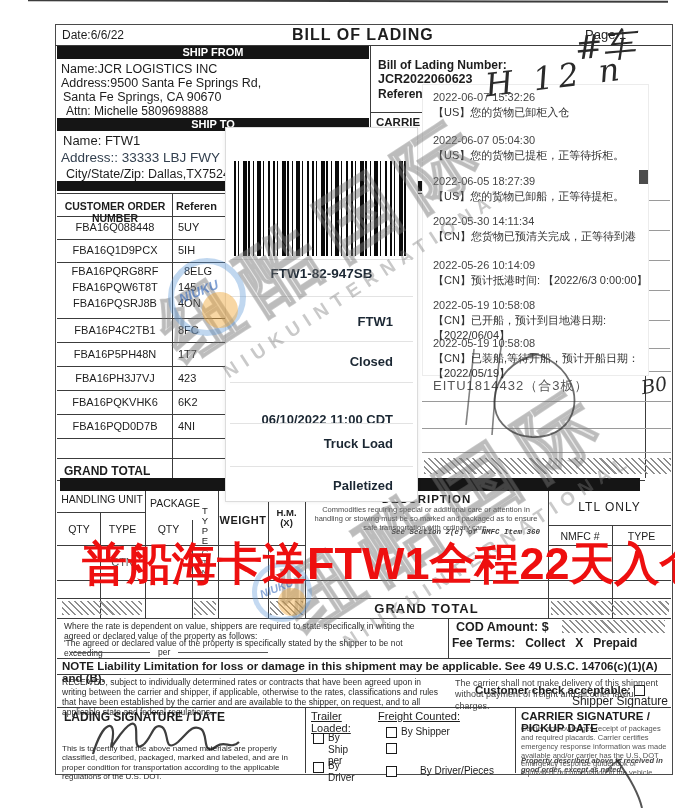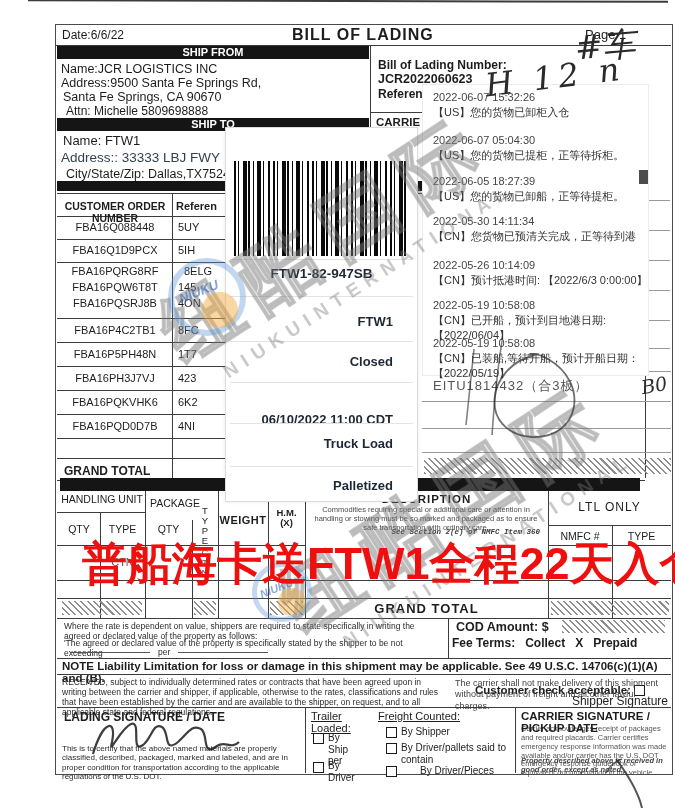--- a/index.html
+++ b/index.html
@@ -211,21 +211,20 @@
   <div class="abs" style="left:378px;top:710px;font-size:11px;text-decoration:underline;">Freight Counted:</div>
 
   <span class="cb abs" style="left:313px;top:733px;"></span>
   <div class="abs" style="left:328px;top:732px;width:28px;font-size:10px;line-height:1.15;">By Ship per</div>
   <span class="cb abs" style="left:313px;top:762px;"></span>
   <div class="abs" style="left:328px;top:760px;width:28px;font-size:10px;line-height:1.15;">By Driver</div>
 
   <span class="cb abs" style="left:386px;top:727px;"></span>
   <div class="abs" style="left:401px;top:726px;width:100px;font-size:10px;">By Shipper</div>
   <span class="cb abs" style="left:386px;top:743px;"></span>
-  <div class="abs" style="left:401px;top:742px;width:108px;font-size:10px;line-height:1.2;">By Driver/pallets said to contain</div>
   <span class="cb abs" style="left:386px;top:766px;"></span>
   <div class="abs" style="left:420px;top:765px;width:108px;font-size:10px;">By Driver/Pieces</div>
 
   <div class="abs tiny" style="left:521px;top:725px;width:146px;font-size:7.5px;color:#555;">Carrier acknowledges receipt of packages and required placards. Carrier certifies emergency response information was made available and/or carrier has the U.S. DOT emergency response guidebook or equivalent documentation in the vehicle.</div>
   <div class="abs" style="left:521px;top:710px;font-size:11.5px;font-weight:bold;">CARRIER SIGNATURE / PICKUP DATE</div>
   <div class="abs tiny" style="left:521px;top:757px;width:146px;font-size:7.5px;font-style:italic;font-weight:bold;color:#444;">Property described above is received in good order, except as noted.</div>
 
   <svg class="abs" style="left:598px;top:753px;z-index:8;" width="77" height="55" viewBox="0 0 77 55">
     <path d="M 18 6 C 30 22, 40 38, 44 55" fill="none" stroke="#2a2a2a" stroke-width="2" opacity=".8"></path>
     <path d="M 8 20 C 12 13, 17 8, 24 6" fill="none" stroke="#2a2a2a" stroke-width="1.6" opacity=".7"></path>

